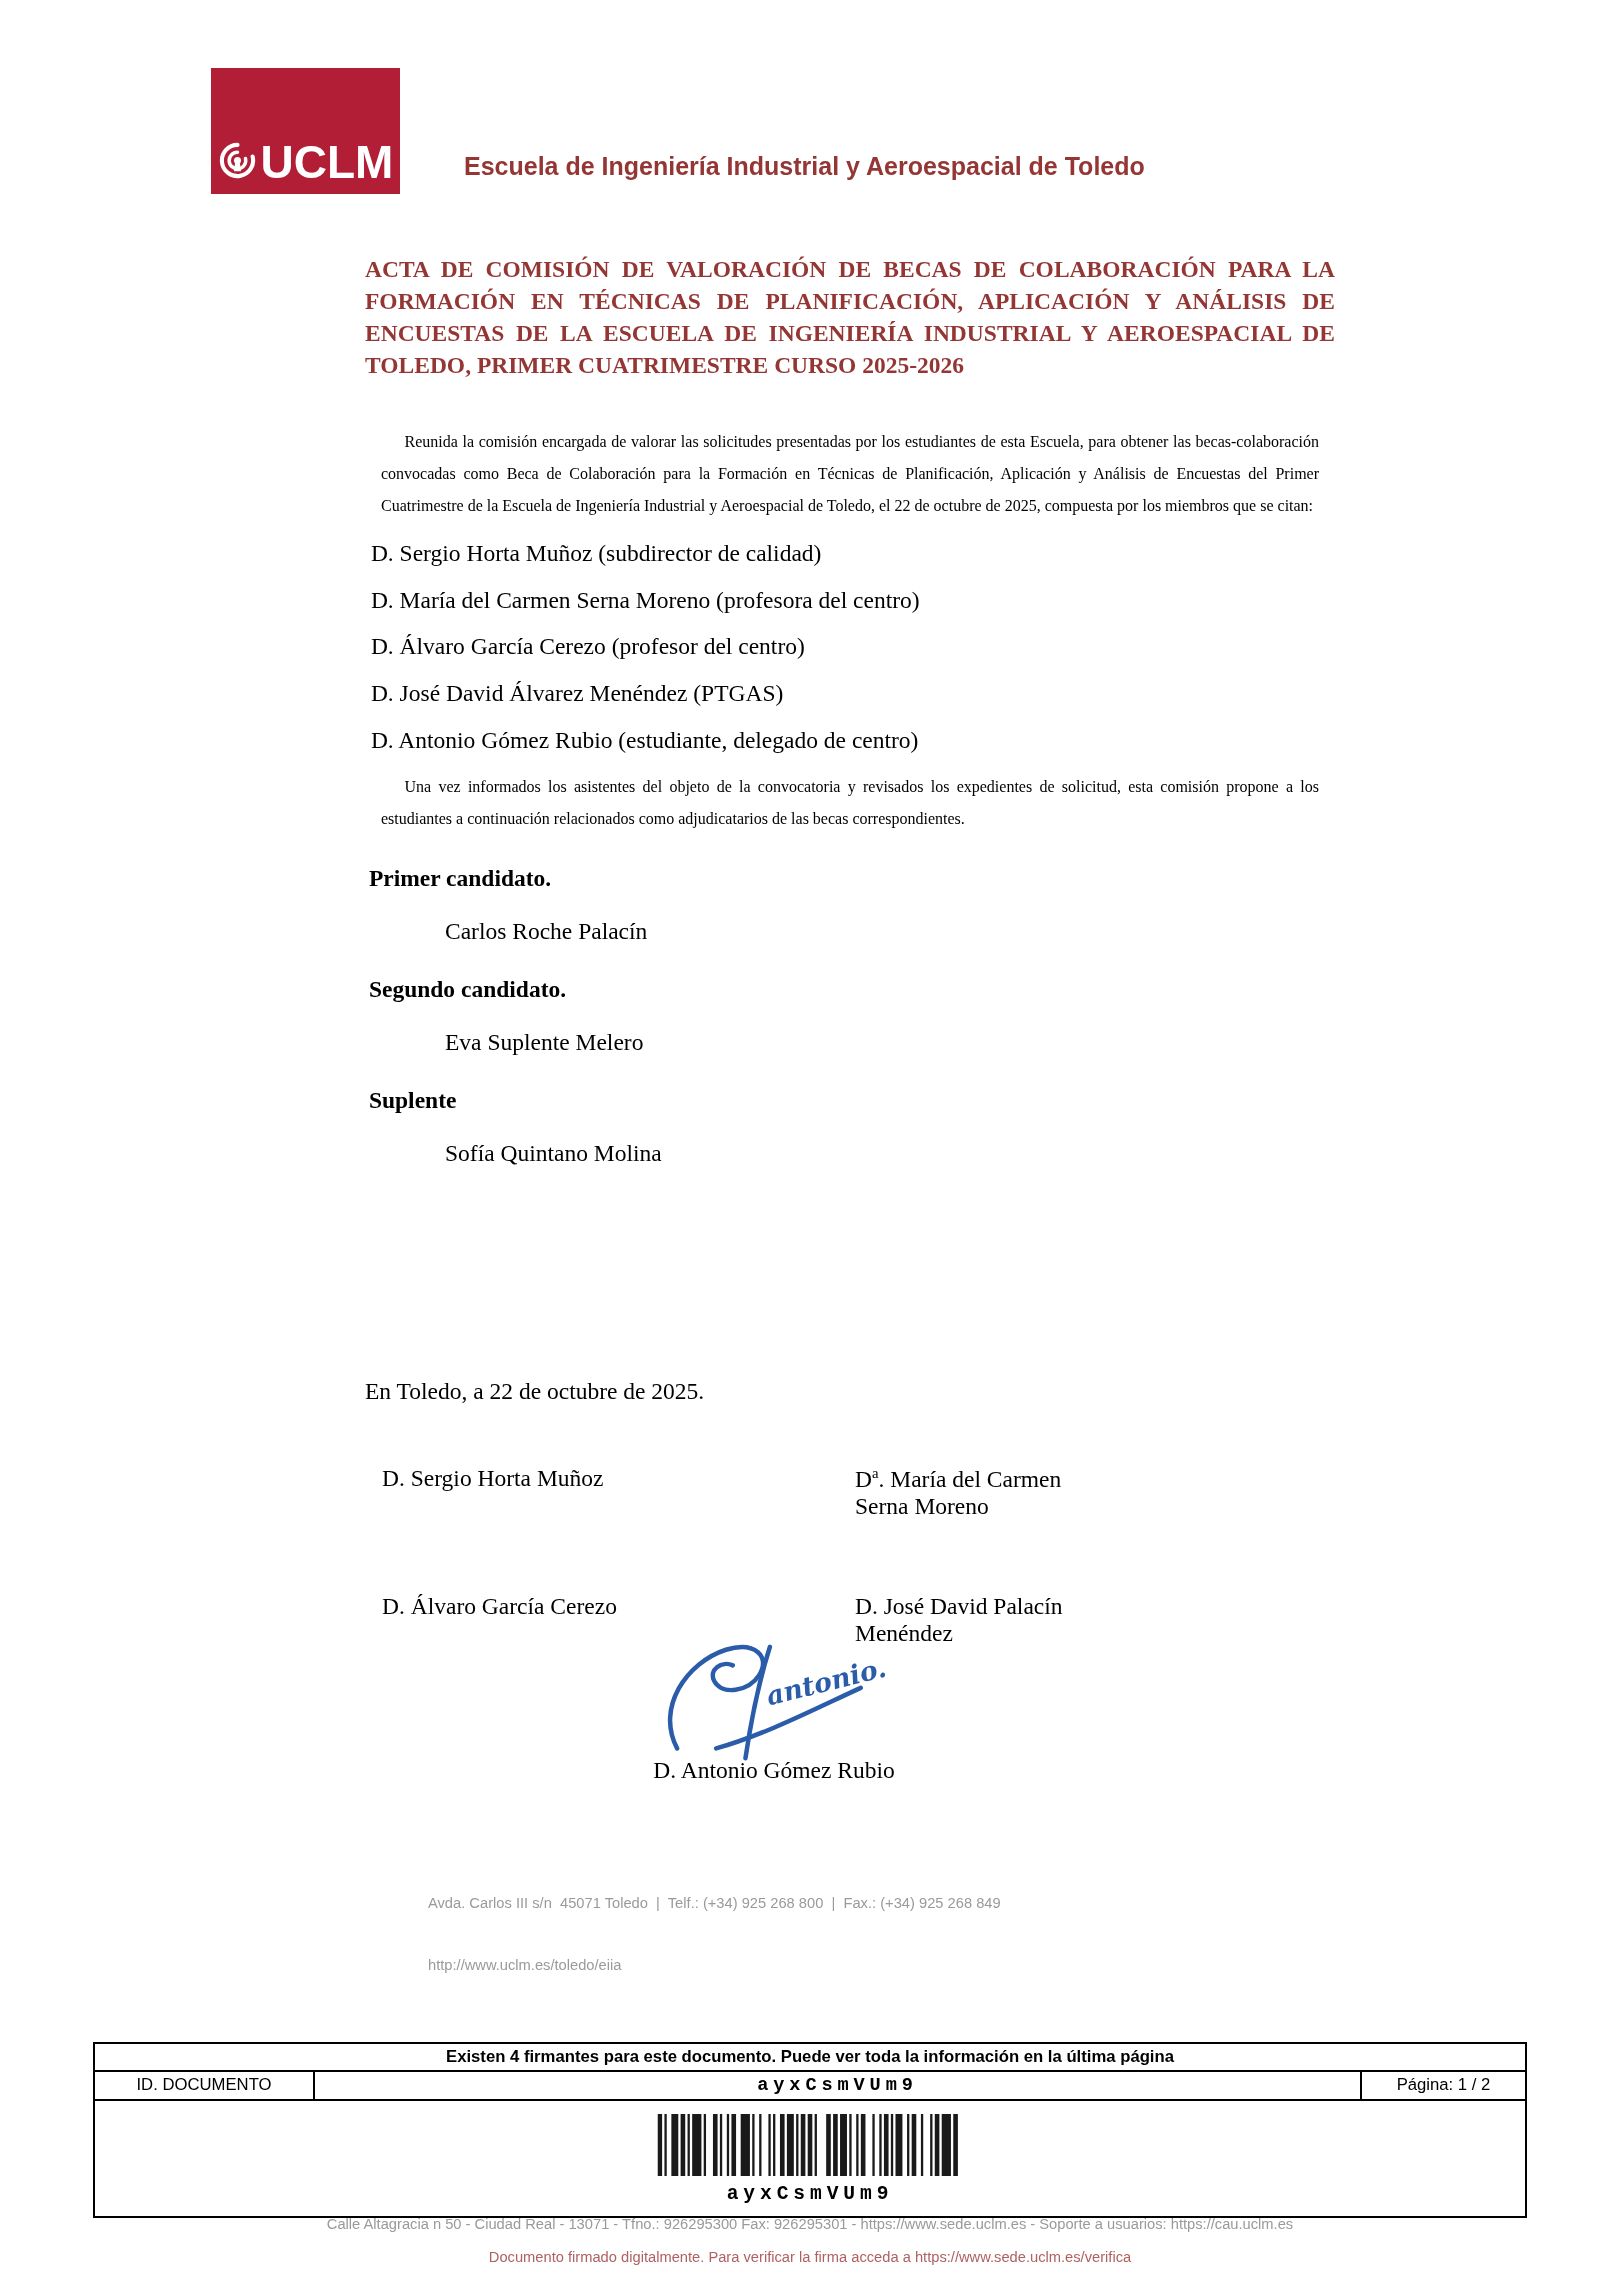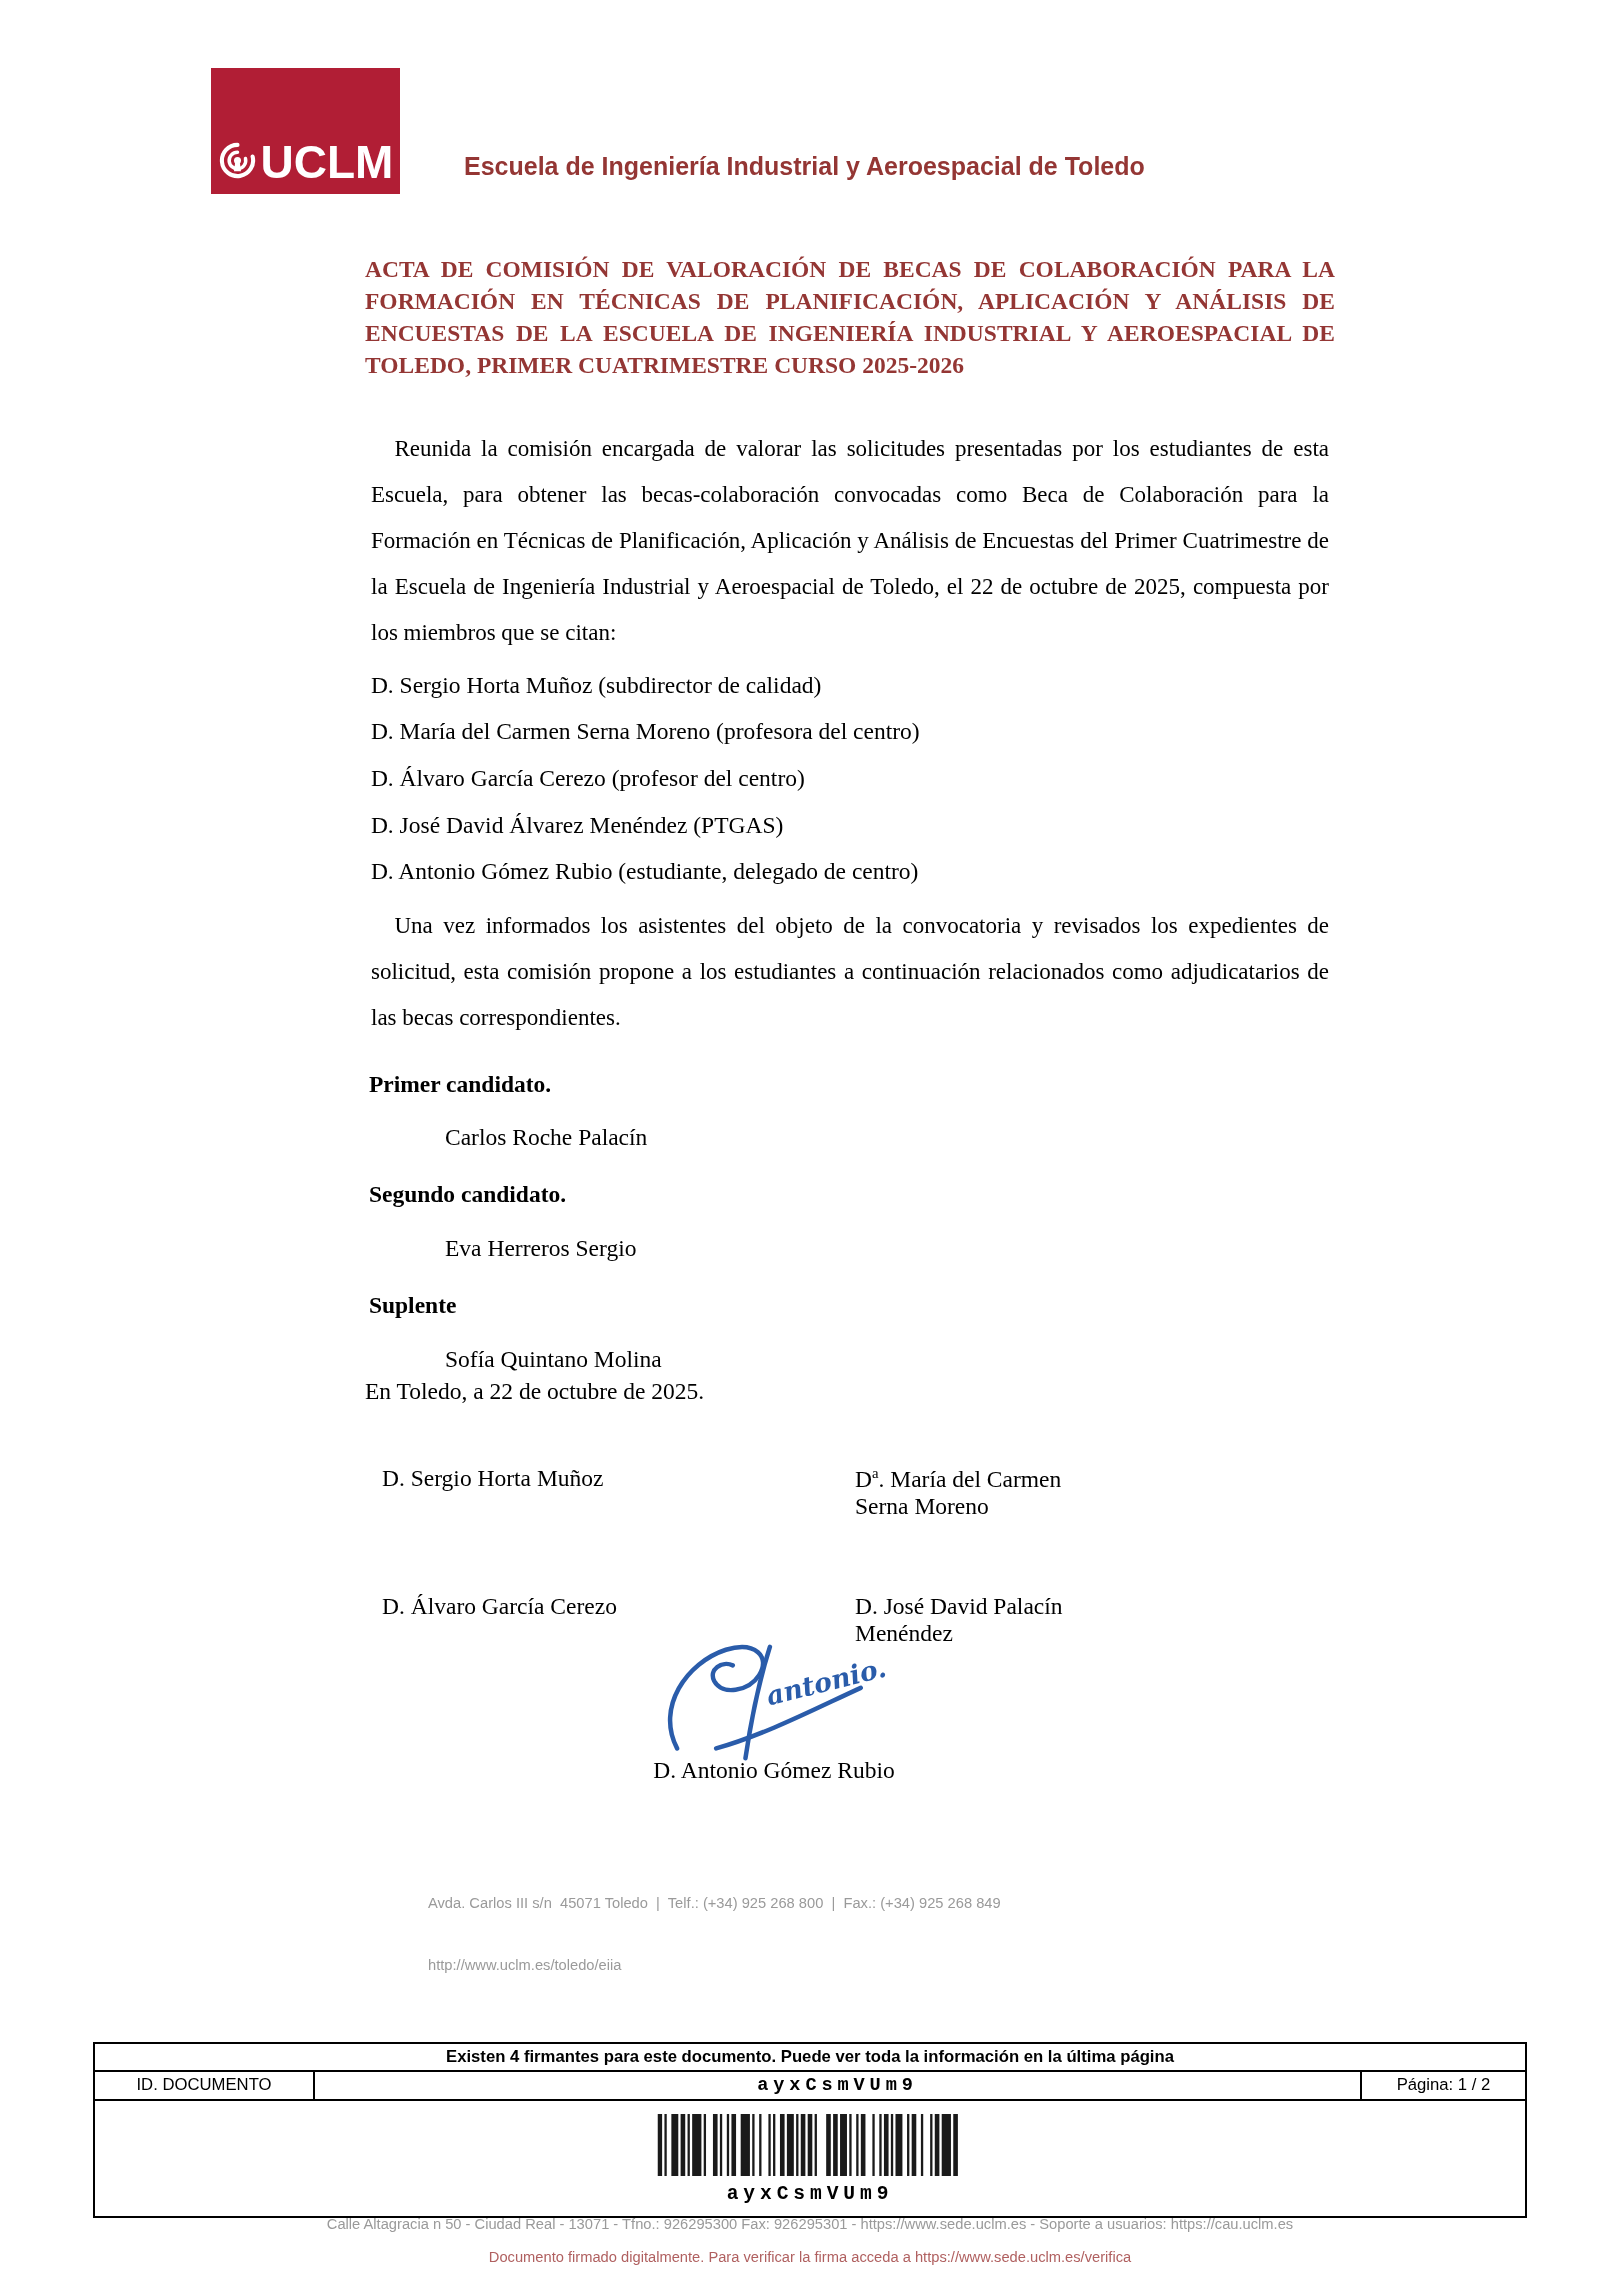--- a/index.html
+++ b/index.html
@@ -12,21 +12,21 @@
   .logo-inner{display:flex;align-items:center;gap:3.9px;}
   .logo-text{color:#fff;font-family:"Liberation Sans",sans-serif;font-weight:800;
              font-size:46px;letter-spacing:0px;line-height:1;}
   .school{position:absolute;left:464px;top:152px;font-family:"Liberation Sans",sans-serif;
           font-weight:700;font-size:25px;color:#943634;}
 
   
   .content{position:absolute;left:365px;top:253px;width:970px;}
   .doc-title{font-size:23.5px;font-weight:700;color:#943634;line-height:32px;
              text-align:justify;margin:0 0 45px 0;}
-  .para{font-size:23px;line-height:46px;text-align:justify;margin:6px;text-indent:23.5px;}
+  .para{font-size:16px;line-height:32px;text-align:justify;margin:16px;text-indent:23.5px;}
   .members{list-style:none;margin:13.7px 0 5.9px 0;padding:0 0 0 5.9px;}
   .members li{font-size:23.5px;line-height:30px;margin:0 0 16.7px 0;}
   .award-h{font-size:23.5px;font-weight:700;margin:27.4px 0 0 3.9px;line-height:30px;}
   .award-n{font-size:23.5px;margin:23.5px 0 0 0;padding-left:80px;line-height:30px;}
 
   .dateline{position:absolute;left:365px;top:1378px;font-size:23.5px;}
   .sigrow{position:absolute;width:1078px;font-size:23.5px;}
   .sigrow .c1{position:absolute;left:382px;top:0;}
   .sigrow .c2{position:absolute;left:855px;top:0;}
   .row1{top:1465px;left:0;}
@@ -93,21 +93,21 @@
       <li>D. María del Carmen Serna Moreno (profesora del centro)</li>
       <li>D. Álvaro García Cerezo (profesor del centro)</li>
       <li>D. José David Álvarez Menéndez (PTGAS)</li>
       <li>D. Antonio Gómez Rubio (estudiante, delegado de centro)</li>
     </ul>
     <p class="para">Una vez informados los asistentes del objeto de la convocatoria y revisados los expedientes de solicitud, esta comisión propone a los estudiantes a continuación relacionados como adjudicatarios de las becas correspondientes.</p>
 
     <p class="award-h">Primer candidato.</p>
     <p class="award-n">Carlos Roche Palacín</p>
     <p class="award-h">Segundo candidato.</p>
-    <p class="award-n">Eva Herreros Sergio</p>
+    <p class="award-n">Eva Suplente Melero</p>
     <p class="award-h">Suplente</p>
     <p class="award-n">Sofía Quintano Molina</p>
   </div>
 
   <div class="dateline">En Toledo, a 22 de octubre de 2025.</div>
 
   <div class="sigrow row1">
     <span class="c1">D. Sergio Horta Muñoz</span>
     <span class="c2"><span>D</span><sup>a</sup><span>. María del Carmen Serna Moreno</span></span>
   </div>

